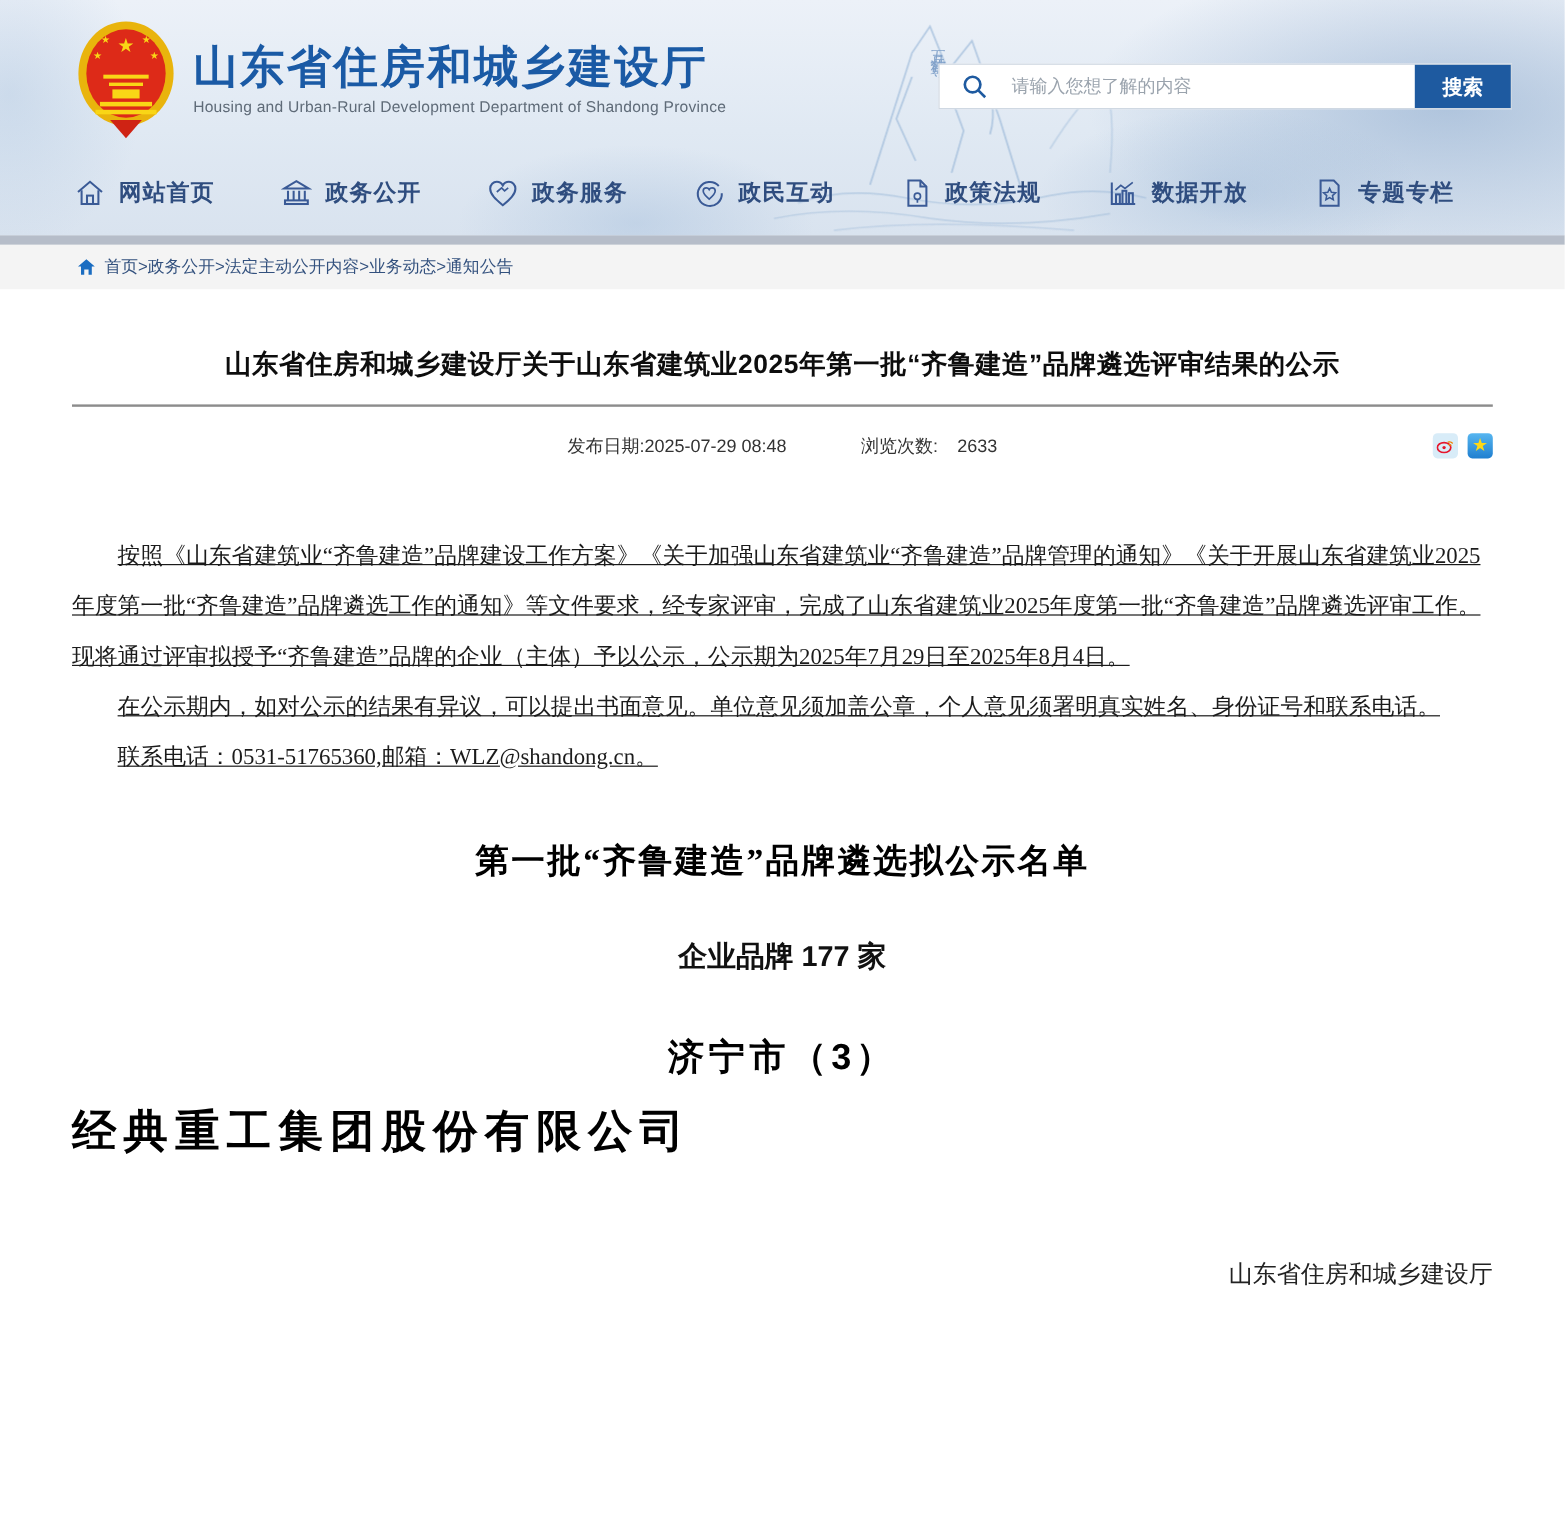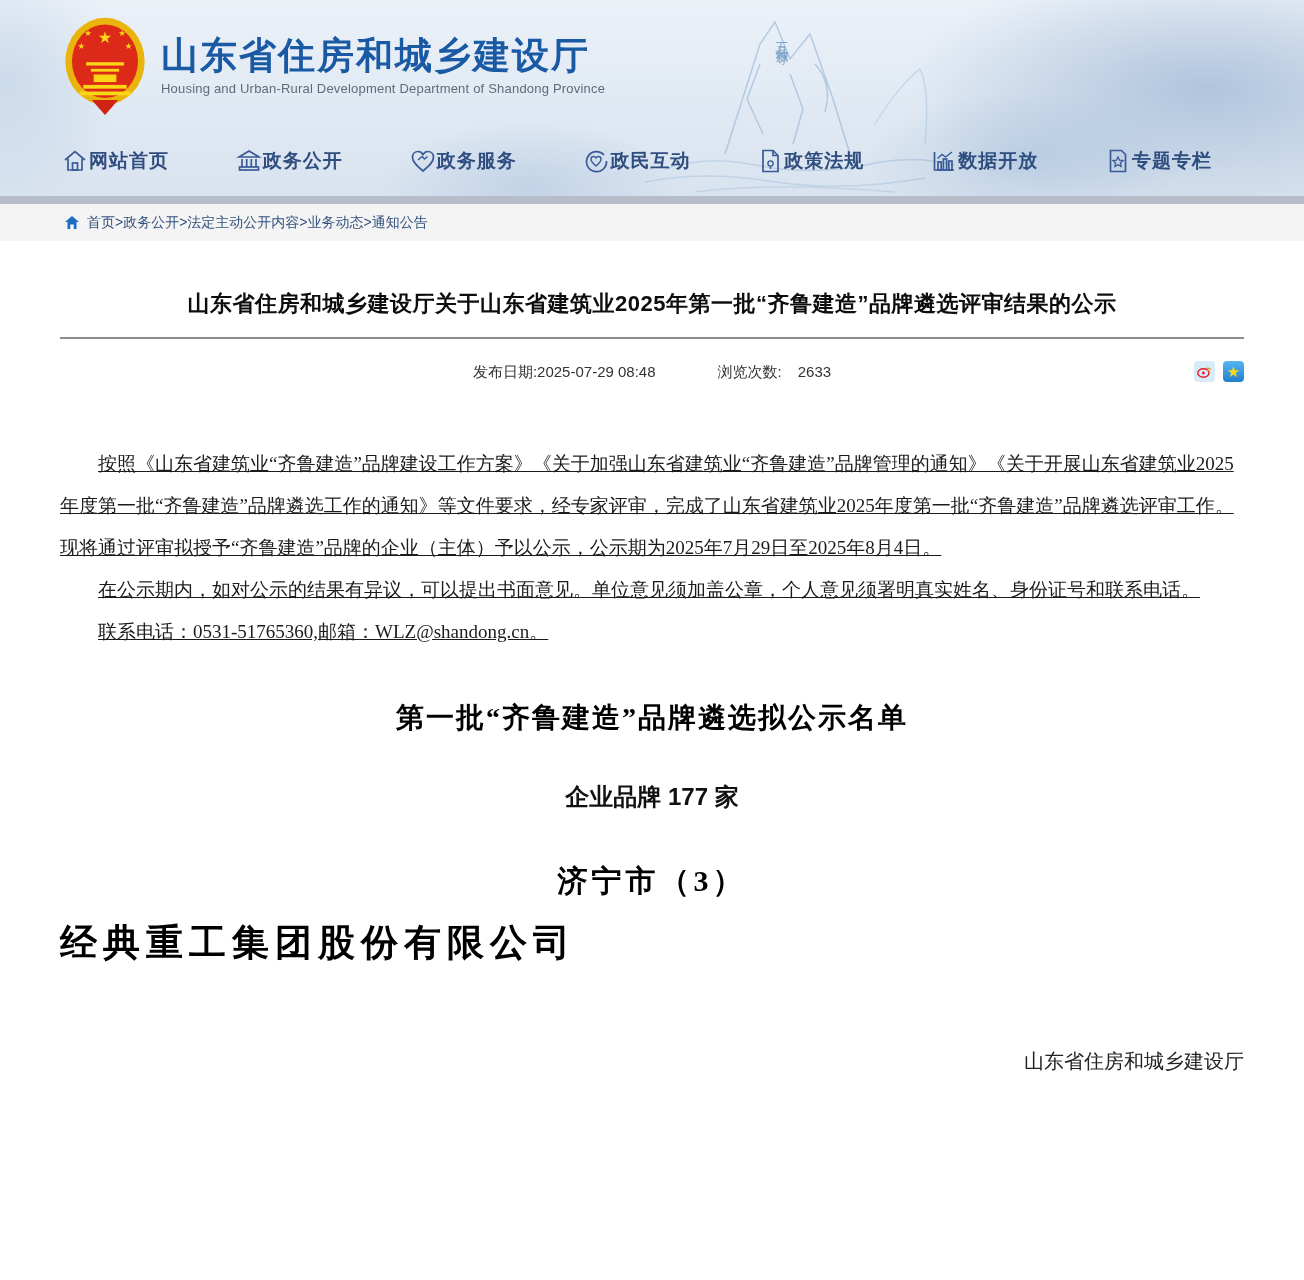--- a/index.html
+++ b/index.html
@@ -35,21 +35,21 @@
   .search { position:absolute; z-index:4; left:782px; top:53px; width:478px; height:38px;
     display:flex; align-items:stretch; background:#ffffff; border:1px solid #cfd8e2; }
   .search .mag { width:58px; display:flex; align-items:center; justify-content:center; }
   .search input { flex:1; border:none; outline:none; font-size:15px; color:#333; background:transparent; }
   .search input::placeholder { color:#9aa3ad; }
   .search button { width:80px; border:none; background:#1e5aa0; color:#fff;
     font-size:17px; font-weight:bold; cursor:pointer; font-family:inherit; }
 
   .nav { position:absolute; z-index:3; left:0; right:0; top:134px; height:54px;
     display:flex; align-items:center; justify-content:space-between; padding:0 92px 0 62px; }
-  .nav-item { display:flex; align-items:center; gap:1px; color:#2f4d7f; cursor:pointer; }
+  .nav-item { display:flex; align-items:center; gap:11px; color:#2f4d7f; cursor:pointer; }
   .nav-item .lbl { font-size:19px; font-weight:bold; letter-spacing:1px; }
   .nav-item svg { display:block; }
 
   .divider { height:8px; background:#b6bdc9; }
 
   
   .crumbs { height:37px; background:#f4f4f4; display:flex; align-items:center; gap:7px;
     padding-left:64px; font-size:14px; color:#33517e; }
 
   
@@ -72,21 +72,21 @@
   .attach-line { margin-top:44px; padding-left:2em; font-family:"Liberation Serif","DejaVu Serif",serif;
     font-size:18px; color:#1b1b1b; display:flex; align-items:center; }
   .attach-line .pdf { margin:0 3px 0 6px; }
   .attach-link { color:#1f1fdd; text-decoration:underline; cursor:pointer; }
 
   .preview-label { margin:58px 0 0 240px; font-size:21px; font-weight:bold; color:#000; }
   .preview-title { margin-top:46px; text-align:center; font-size:28px; font-weight:bold; color:#000;
     font-family:"Liberation Serif","DejaVu Serif",serif; letter-spacing:2px; }
   .preview-sub { margin-top:44px; text-align:center; font-size:24px; font-weight:bold; color:#111; }
   .preview-city { margin-top:48px; text-align:center; font-size:30px; font-weight:bold; color:#000;
-    font-family:Liberation Serif, serif; letter-spacing:4px; }
+    font-family:Liberation Sans, sans-serif; letter-spacing:4px; }
   .preview-company { margin-top:16px; text-align:left; font-size:37px; font-weight:bold; color:#000;
     font-family:"Liberation Serif","DejaVu Serif",serif; letter-spacing:6px; }
 
   .sign { margin-top:80px; text-align:right; font-family:"Liberation Serif","DejaVu Serif",serif;
     font-size:20px; color:#222; }
   .sign-org { padding-right:0px; }
   .sign-date { margin-top:24px; padding-right:16px; }
 </style>
 </head>
 <body>
@@ -128,20 +128,30 @@
         <rect x="22" y="74" width="46" height="4"></rect>
         <rect x="18" y="81" width="54" height="4"></rect>
       </g>
     </svg>
     <div class="titles">
       <div class="site-title">山东省住房和城乡建设厅</div>
       <div class="site-sub">Housing and Urban-Rural Development Department of Shandong Province</div>
     </div>
   </div>
 
+  <div class="search">
+    <span class="mag">
+      <svg width="22" height="22" viewBox="0 0 22 22" fill="none" stroke="#1e5aa0" stroke-width="2.2">
+        <circle cx="9.5" cy="9.5" r="6.5"></circle>
+          <line x1="14.5" y1="14.5" x2="20" y2="20"></line>
+      </svg>
+    </span>
+    <input type="text" placeholder="请输入您想了解的内容" style="">
+    <button>搜索</button>
+  </div>
 
   <div class="nav">
     <div class="nav-item">
       <svg width="26" height="26" viewBox="0 0 26 26" fill="none" stroke="#3a5a96" stroke-width="1.7">
         <path d="M3 12 L13 3.5 L23 12"></path>
           <path d="M6 10.5 V22 H20 V10.5"></path>
           <rect x="10.5" y="15" width="5" height="7"></rect>
       </svg>
       <span class="lbl">网站首页</span>
     </div>

